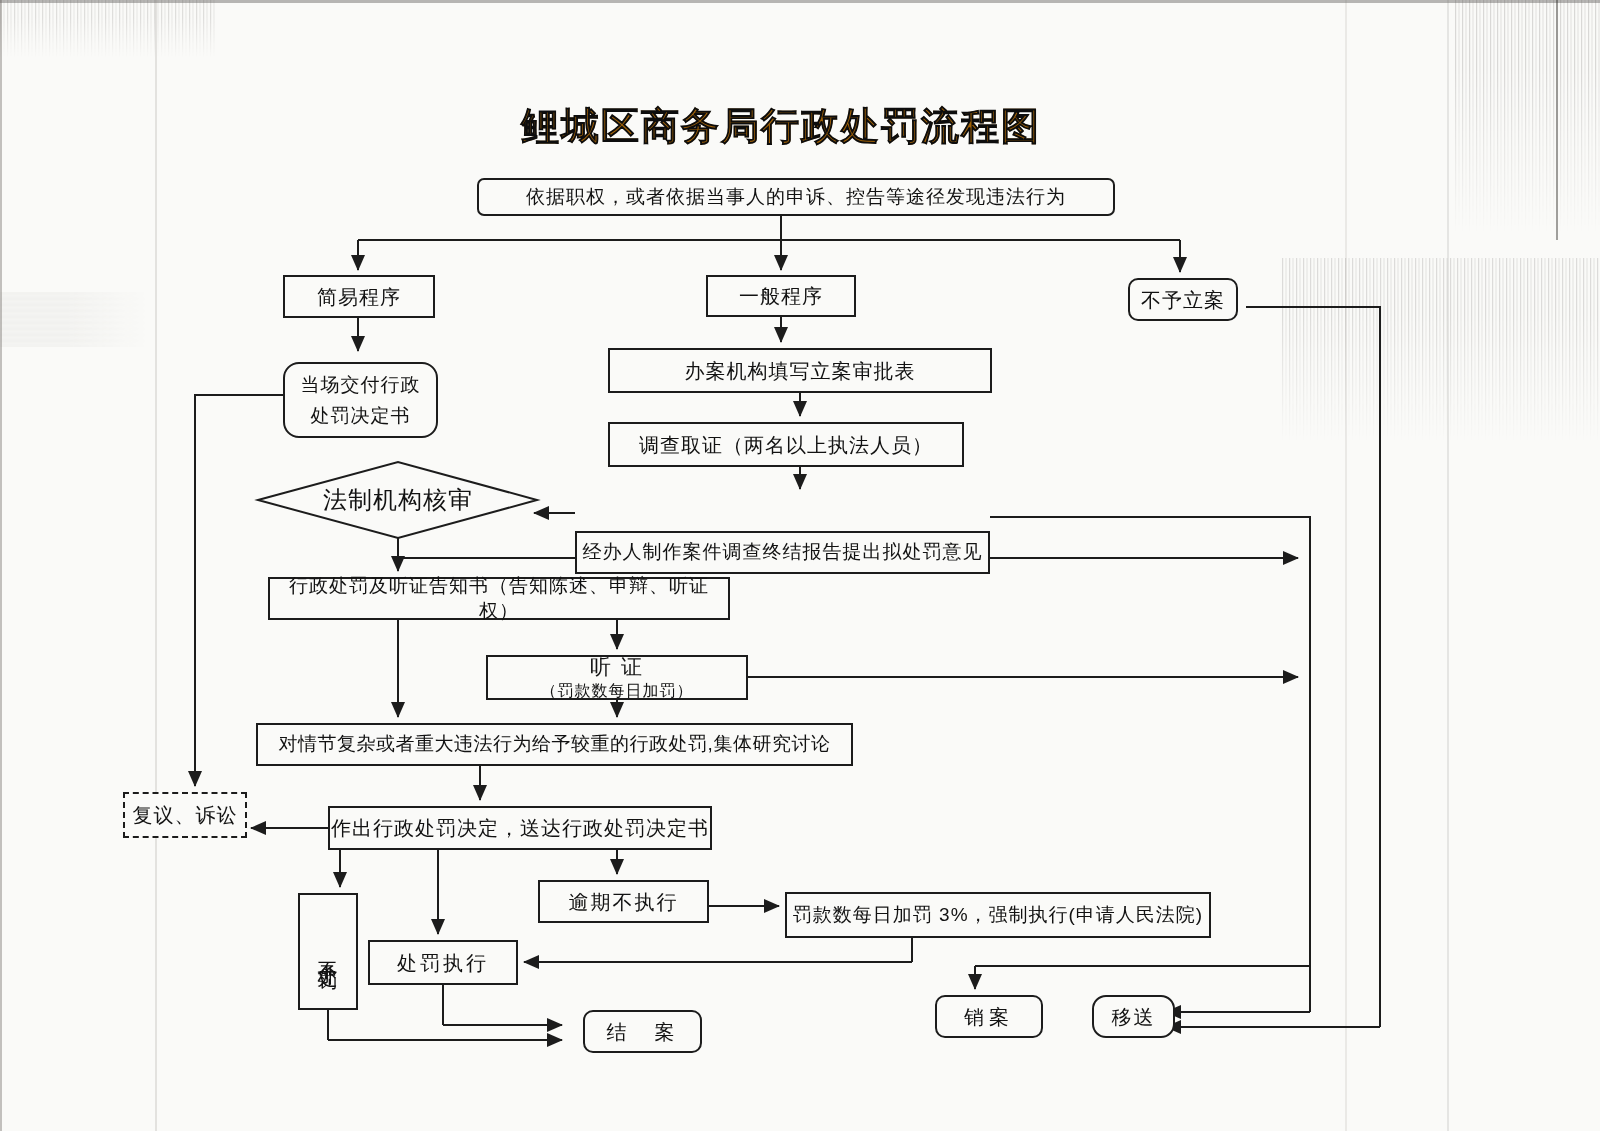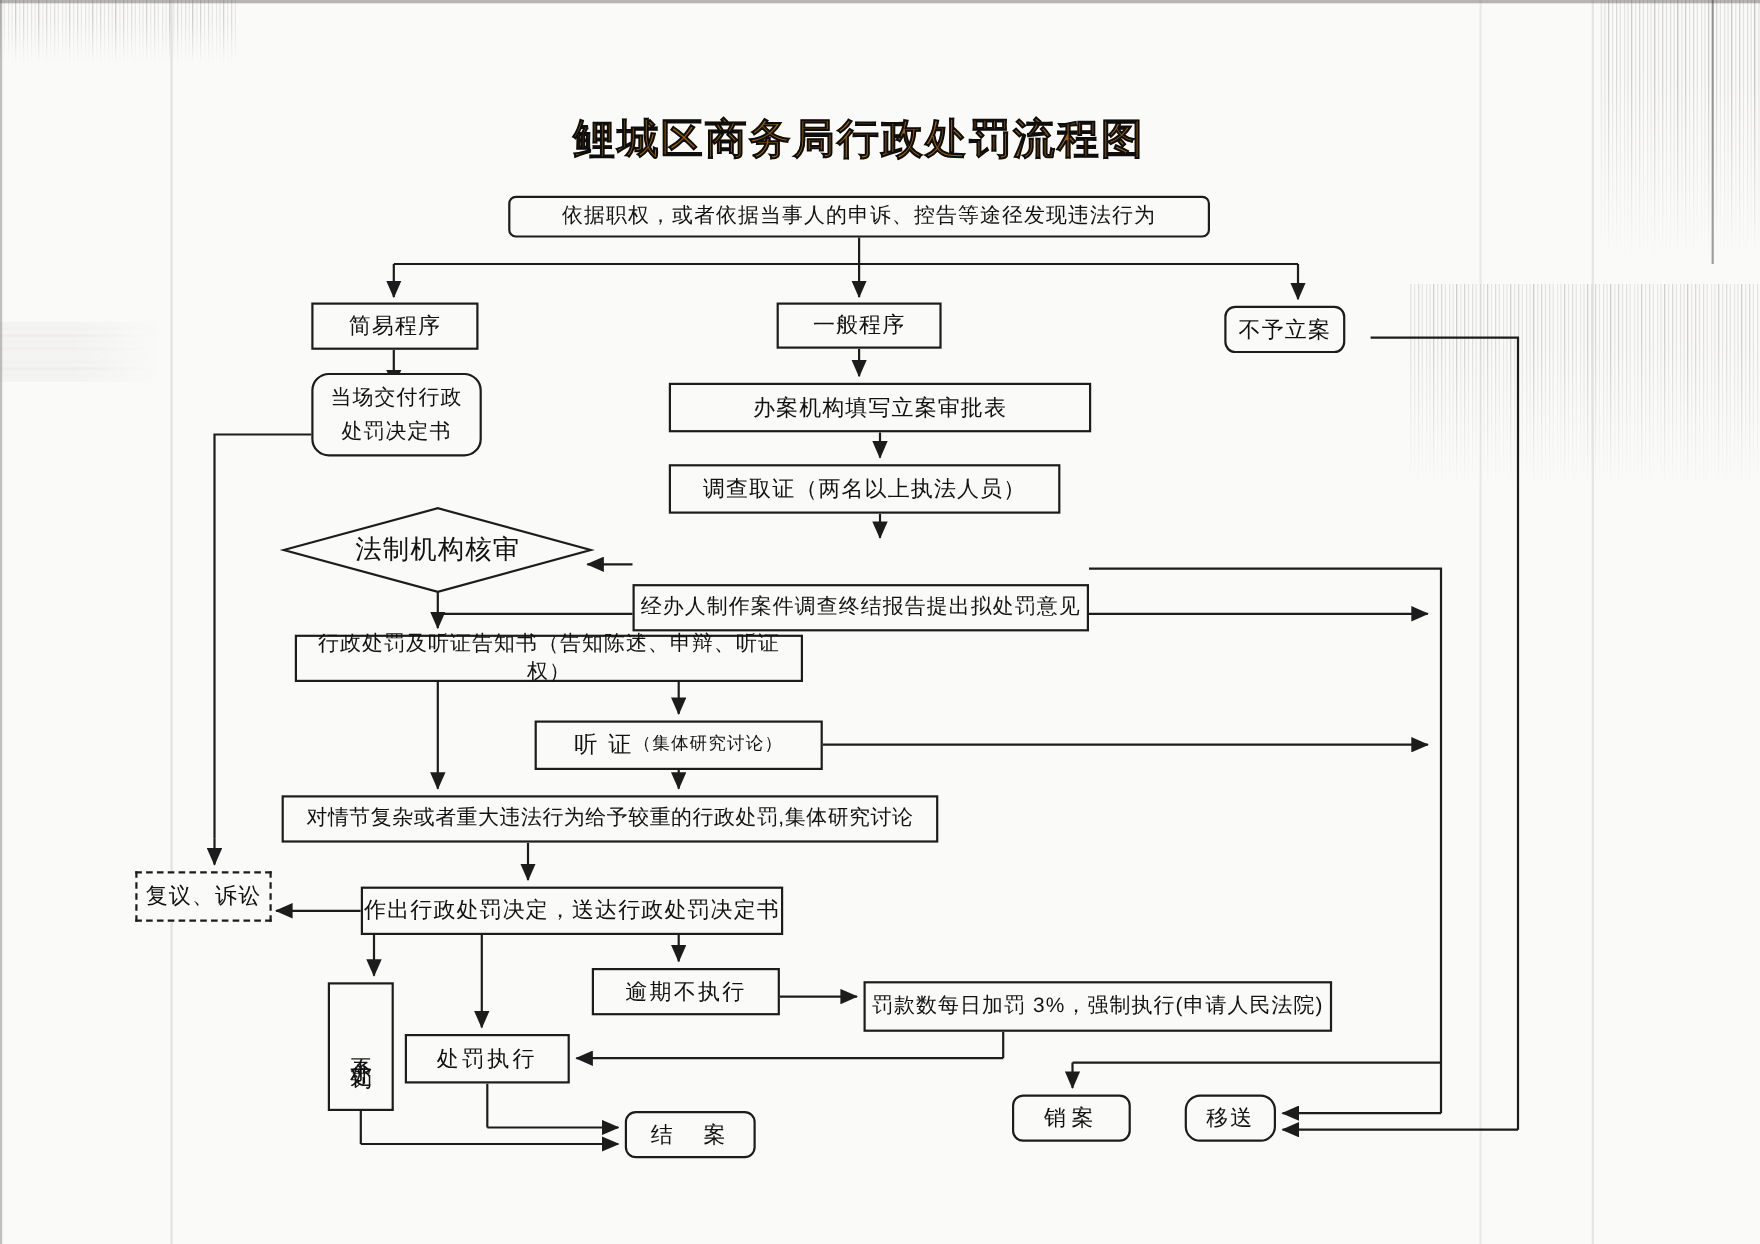--- a/index.html
+++ b/index.html
@@ -29,21 +29,21 @@
   .fade-b{-webkit-mask-image:linear-gradient(180deg,black 30%,transparent);mask-image:linear-gradient(180deg,black 30%,transparent);}
   .fold{background:rgba(120,115,110,0.22);width:2px;top:0;height:1131px;}
   
   .node{
     position:absolute;box-sizing:border-box;
     border:2px solid #1c1c1c;background:#fafaf8;
     display:flex;flex-direction:column;align-items:center;justify-content:center;
     text-align:center;font-size:19px;letter-spacing:1px;line-height:1.3;
     color:#121212;font-weight:500;
   }
-  .round{border-radius:10px;}
+  .round{border-radius:10px;margin-left:15px;}
   .round-lg{border-radius:16px;}
   .dashed{border-style:dashed;}
   .vtext{writing-mode:vertical-rl;letter-spacing:3px;}
   .label-sub{font-size:16px;}
   .label-main{font-size:21px;letter-spacing:2px;}
   .title{
     position:absolute;left:462px;top:101px;width:638px;height:48px;
     text-align:center;font-size:38px;font-weight:900;letter-spacing:2px;
     color:#a16207;-webkit-text-stroke:0.7px #0d0d0d;
   }
@@ -124,21 +124,21 @@
   </div>
 
   <div class="node" style="left:706px;top:275px;width:150px;height:42px;font-size:20px;">
     <span>一般程序</span>
   </div>
 
   <div class="node round" style="left:1113px;top:278px;width:110px;height:43px;font-size:20px;">
     <span>不予立案</span>
   </div>
 
-  <div class="node round-lg" style="left:283px;top:339px;width:155px;height:76px;line-height:1.65;">
+  <div class="node round-lg" style="left:283px;top:362px;width:155px;height:76px;line-height:1.65;">
     <span>当场交付行政</span>
     <span>处罚决定书</span>
   </div>
 
   <div class="node" style="left:608px;top:348px;width:384px;height:45px;font-size:20px;">
     <span>办案机构填写立案审批表</span>
   </div>
 
   <div class="node" style="left:608px;top:422px;width:356px;height:45px;font-size:20px;">
     <span>调查取证（两名以上执法人员）</span>
@@ -149,23 +149,23 @@
   </div>
 
   <div class="node" style="left:575px;top:495px;width:415px;height:43px;margin-top:36px;">
     <span>经办人制作案件调查终结报告提出拟处罚意见</span>
   </div>
 
   <div class="node" style="left:268px;top:577px;width:462px;height:43px;">
     <span>行政处罚及听证告知书（告知陈述、申辩、听证权）</span>
   </div>
 
-  <div class="node" style="left:486px;top:655px;width:262px;height:45px;flex-direction:row;">
+  <div class="node" style="left:486px;top:655px;width:262px;height:45px;flex-direction:column;">
     <span class="label-main">听  证</span>
-    <span class="label-sub">（集体研究讨论）</span>
+    <span class="label-sub">（罚款数每日加罚）</span>
   </div>
 
   <div class="node" style="left:256px;top:723px;width:597px;height:43px;letter-spacing:0.5px;">
     <span>对情节复杂或者重大违法行为给予较重的行政处罚,集体研究讨论</span>
   </div>
 
   <div class="node dashed" style="left:123px;top:792px;width:124px;height:46px;font-size:20px;">
     <span>复议、诉讼</span>
   </div>
 

